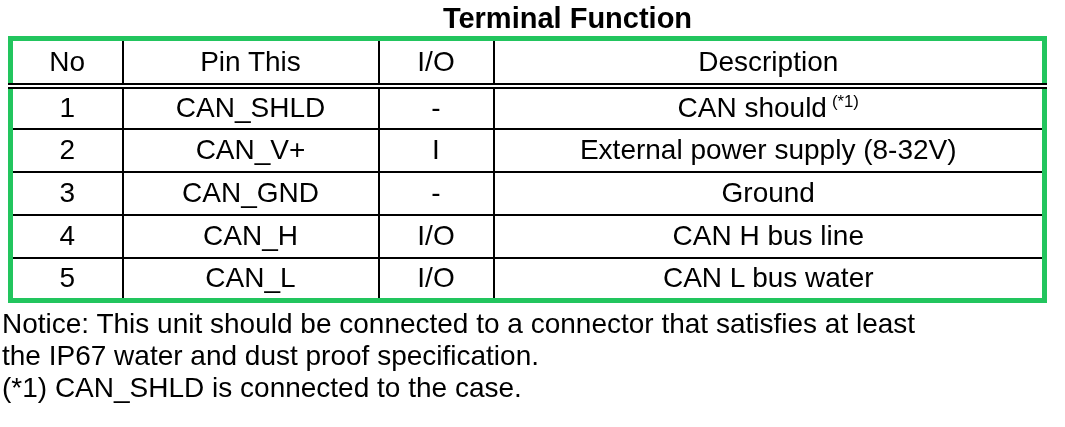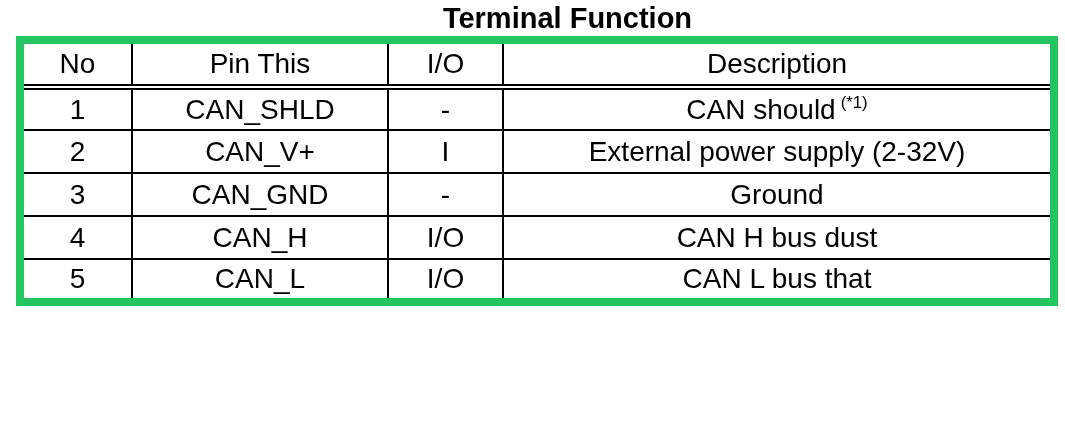--- a/index.html
+++ b/index.html
@@ -17,24 +17,24 @@
     padding-left: 70px;           
     text-align: center;
     font-size: 29px;
     font-weight: 700;
     line-height: 33px;
   }
 
   table.terminal {
     border-collapse: collapse;
     table-layout: fixed;
-    margin-left: 16px;
+    margin-left: 8px;
     margin-top: 1px;
     width: 1034px;
-    border: 8px solid #22c55e;
+    border: 5px solid #22c55e;
   }
   th, td {
     border: 2px solid #000;
     text-align: center;
     vertical-align: middle;
     font-size: 28px;
     font-weight: 400;
     padding: 0;
     white-space: nowrap;
     overflow: hidden;
@@ -82,37 +82,42 @@
       <tr>
         <td>1</td>
         <td>CAN_SHLD</td>
         <td>-</td>
         <td><span>CAN should</span><sup class="fnref">(*1)</sup></td>
       </tr>
       <tr>
         <td>2</td>
         <td>CAN_V+</td>
         <td>I</td>
-        <td>External power supply (2-32V)</td>
+        <td>External power supply (8-32V)</td>
       </tr>
       <tr>
         <td>3</td>
         <td>CAN_GND</td>
         <td>-</td>
         <td>Ground</td>
       </tr>
       <tr>
         <td>4</td>
         <td>CAN_H</td>
         <td>I/O</td>
-        <td>CAN H bus dust</td>
+        <td>CAN H bus line</td>
       </tr>
       <tr>
         <td>5</td>
         <td>CAN_L</td>
         <td>I/O</td>
-        <td>CAN L bus that</td>
+        <td>CAN L bus water</td>
       </tr>
     </tbody>
   </table>
 
+  <div class="notice">
+    <div>Notice: This unit should be connected to a connector that satisfies at least</div>
+    <div>the IP67 water and dust proof specification.</div>
+    <div>(*1) CAN_SHLD is connected to the case.</div>
+  </div>
 
 </div>
 
 </body></html>

